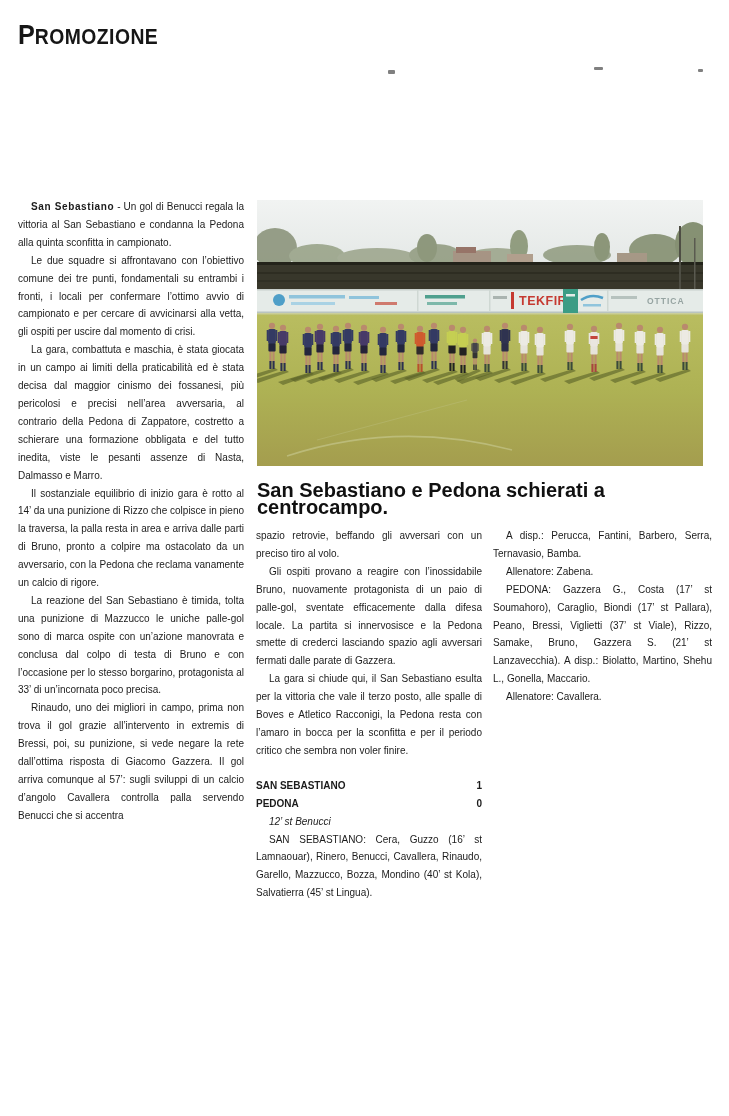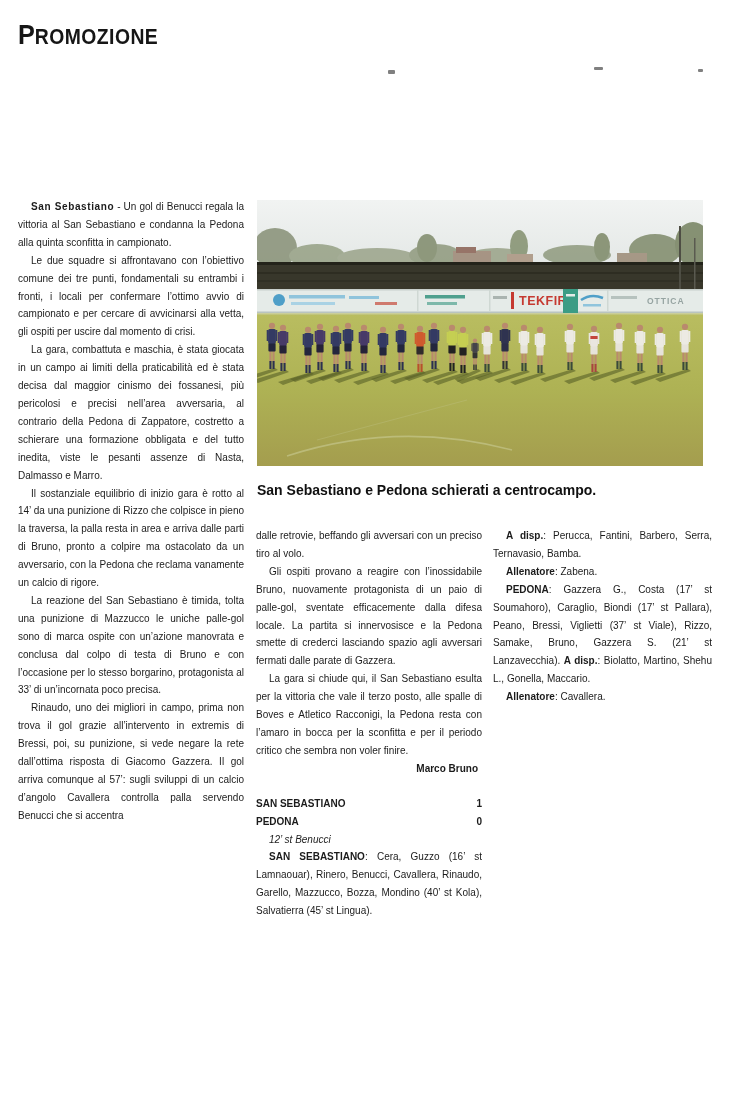--- a/index.html
+++ b/index.html
@@ -11,32 +11,32 @@
   .kicker .kick-initial{font-size:28px;line-height:28px;}
   .kicker .kick-rest{font-size:21.5px;letter-spacing:.5px;}
   
   .headline{position:absolute;left:8px;top:74px;width:714px;height:84px;overflow:visible;}
   .headline span{display:inline-block;white-space:nowrap;font-weight:bold;font-size:84px;
           line-height:84px;letter-spacing:-2.5px;color:#171717;transform-origin:left center;}
   .artifact{position:absolute;background:#6a6a6a;border-radius:1px;opacity:.85;}
   
   .col{position:absolute;width:226px;font-size:10px;line-height:17.9px;text-align:justify;}
   .col p{margin:0;text-indent:13px;}
-  .b{font-weight:bold;}
+  .b{font-weight:normal;}
   .lead-label{font-weight:bold;letter-spacing:.6px;}
   .sig{font-weight:bold;text-align:right;text-indent:0;padding-right:4px;}
   
   .matchbox{margin-top:17px;}
   .score-row{display:flex;justify-content:space-between;font-weight:bold;text-indent:0;}
   .scorer{font-style:italic;}
   
   .photo{position:absolute;left:257px;top:200px;width:446px;height:266px;background:#cfd3cc;}
   .photo svg{display:block;}
   .caption{position:absolute;left:257px;top:482px;width:447px;font-weight:bold;
-           font-size:14px;line-height:17px;color:#101010;}
+           font-size:20px;line-height:17px;color:#101010;}
 </style>
 </head>
 <body>
 
 <div class="page">
 
   <div class="kicker">
     <span class="kick-initial">P</span><span class="kick-rest">ROMOZIONE</span>
   </div>
 
@@ -419,24 +419,23 @@
   <div class="col" style="left:18px;top:198px;height:916px;">
     <p><span class="lead-label">San Sebastiano</span><span> - </span><span>Un gol di Benucci regala la vittoria al San Sebastiano e condanna la Pedona alla quinta sconfitta in campionato.</span></p>
     <p>Le due squadre si affrontavano con l’obiettivo comune dei tre punti, fondamentali su entrambi i fronti, i locali per confermare l’ottimo avvio di campionato e per cercare di avvicinarsi alla vetta, gli ospiti per uscire dal momento di crisi.</p>
     <p>La gara, combattuta e maschia, è stata giocata in un campo ai limiti della praticabilità ed è stata decisa dal maggior cinismo dei fossanesi, più pericolosi e precisi nell’area avversaria, al contrario della Pedona di Zappatore, costretto a schierare una formazione obbligata e del tutto inedita, viste le pesanti assenze di Nasta, Dalmasso e Marro.</p>
     <p>Il sostanziale equilibrio di inizio gara è rotto al 14’ da una punizione di Rizzo che colpisce in pieno la traversa, la palla resta in area e arriva dalle parti di Bruno, pronto a colpire ma ostacolato da un avversario, con la Pedona che reclama vanamente un calcio di rigore.</p>
     <p>La reazione del San Sebastiano è timida, tolta una punizione di Mazzucco le uniche palle-gol sono di marca ospite con un’azione manovrata e conclusa dal colpo di testa di Bruno e con l’occasione per lo stesso borgarino, protagonista al 33’ di un’incornata poco precisa.</p>
     <p>Rinaudo, uno dei migliori in campo, prima non trova il gol grazie all’intervento in extremis di Bressi, poi, su punizione, si vede negare la rete dall’ottima risposta di Giacomo Gazzera. Il gol arriva comunque al 57’: sugli sviluppi di un calcio d’angolo Cavallera controlla palla servendo Benucci che si accentra</p>
   </div>
 
   <div class="col" style="left:256px;top:527px;">
-    <p style="text-indent:0;">dalle retrovie, beffando gli avversari con un preciso tiro al volo.</p>
+    <p style="text-indent:0;">spazio retrovie, beffando gli avversari con un preciso tiro al volo.</p>
     <p>Gli ospiti provano a reagire con l’inossidabile Bruno, nuovamente protagonista di un paio di palle-gol, sventate efficacemente dalla difesa locale. La partita si innervosisce e la Pedona smette di crederci lasciando spazio agli avversari fermati dalle parate di Gazzera.</p>
     <p>La gara si chiude qui, il San Sebastiano esulta per la vittoria che vale il terzo posto, alle spalle di Boves e Atletico Racconigi, la Pedona resta con l’amaro in bocca per la sconfitta e per il periodo critico che sembra non voler finire.</p>
-    <p class="sig">Marco Bruno</p>
 
     <div class="matchbox">
       <div class="score-row">
         <span>SAN SEBASTIANO</span>
         <span>1</span>
       </div>
       <div class="score-row">
         <span>PEDONA</span>
         <span>0</span>
       </div>

